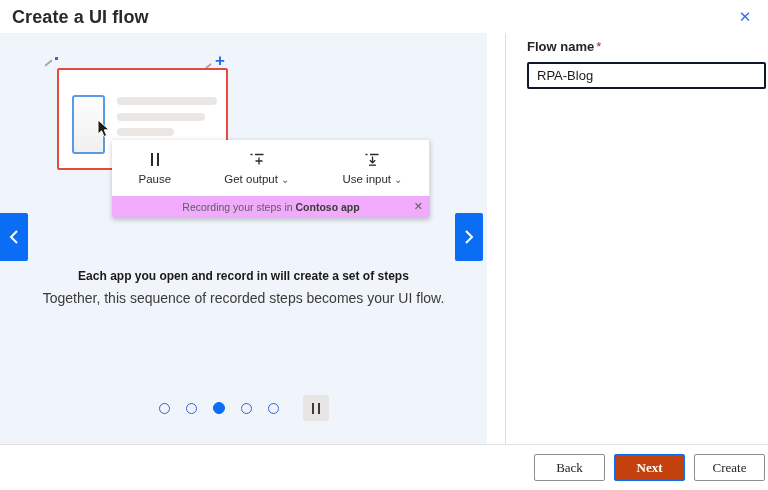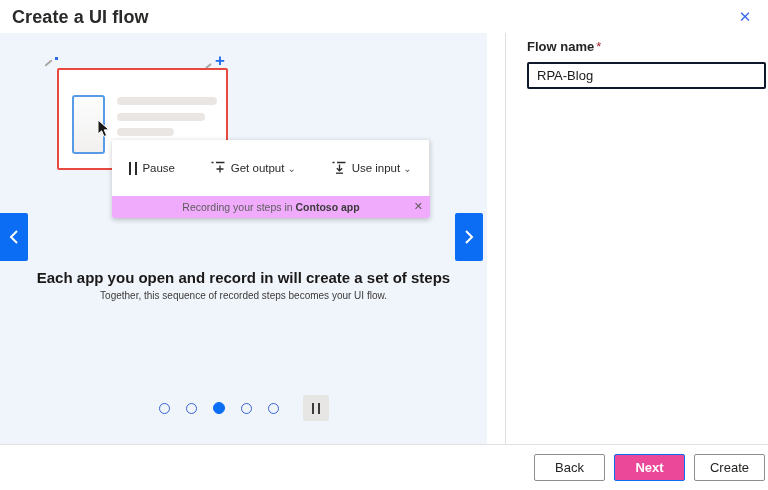--- a/index.html
+++ b/index.html
@@ -31,21 +31,21 @@
   .tick-tl { left:44px; top:29px; transform:rotate(-40deg); }
   .dot-tl { position:absolute; left:55px; top:24px; width:3px; height:3px; background:#2b6cf0; }
   .tick-tr { left:205px; top:32px; transform:rotate(-40deg); width:7px; }
   .sparkle { position:absolute; left:215px; top:20px; color:#1f6bf1; font-size:17px; font-weight:700; line-height:16px; }
   .cursor-icon { position:absolute; left:96px; top:86px; }
 
   
   .toolbar { position:absolute; left:112px; top:107px; width:318px; background:#fff; border-radius:2px;
     box-shadow:0 1.6px 5px rgba(0,0,0,.22); }
   .tb-row { display:flex; align-items:stretch; height:56px; }
-  .tb-item { flex:1 1 auto; display:flex; flex-direction:row; align-items:center; justify-content:center; gap:5px;
+  .tb-item { flex:1 1 auto; display:flex; flex-direction:column; align-items:center; justify-content:center; gap:5px;
     color:#2b2a29; font-size:11.5px; white-space:nowrap; padding:0 6px; }
   .tb-sep { width:1px; background:#e1dfdd; margin:0; }
   .tb-icon { height:16px; display:flex; align-items:center; justify-content:center; }
   .pause-bars { display:flex; gap:4px; }
   .pause-bars i { display:block; width:2px; height:13px; background:#2b2a29; }
   .done-sq { width:13px; height:13px; border:1.6px solid #2b2a29; display:flex; align-items:center; justify-content:center; }
   .done-sq i { display:block; width:7px; height:7px; background:#d13438; }
   .tb-chev { color:#5f5d5b; font-size:10px; margin-left:3px; font-family:"DejaVu Sans",sans-serif; }
   .tb-strip { height:22px; background:#f0abfc; display:flex; align-items:center; position:relative;
     font-size:10.5px; color:#5f5d5b; border-radius:0 0 2px 2px; }
@@ -54,44 +54,44 @@
   .strip-close { position:absolute; right:7px; top:0; height:22px; line-height:22px; color:#5f5d5b; font-size:11px;
     background:none; border:none; cursor:pointer; font-family:"DejaVu Sans",sans-serif; }
 
   
   .nav-btn { position:absolute; top:180px; width:28px; height:48px; background:#0b6cf4; border:none; border-radius:2px;
     display:flex; align-items:center; justify-content:center; cursor:pointer; }
   .nav-prev { left:0; border-top-left-radius:0; border-bottom-left-radius:0; }
   .nav-next { left:455px; }
 
   
-  .headline { position:absolute; top:236px; left:0; width:100%; text-align:center; font-size:15px; font-weight:700; color:#1b1a19; }
-  .subtitle { position:absolute; top:257px; left:0; width:100%; text-align:center; font-size:10px; color:#3b3a39; }
+  .headline { position:absolute; top:236px; left:0; width:100%; text-align:center; font-size:12px; font-weight:700; color:#1b1a19; }
+  .subtitle { position:absolute; top:257px; left:0; width:100%; text-align:center; font-size:14px; color:#3b3a39; }
 
   
   .dots-row { position:absolute; top:362px; left:0; width:100%; display:flex; align-items:center; justify-content:center; gap:16px; }
   .dot { width:11px; height:11px; border-radius:50%; border:1.5px solid #3863d8; background:transparent; cursor:pointer; }
   .dot.active { background:#0b6cf4; border-color:#0b6cf4; width:12px; height:12px; }
   .carousel-pause { width:26px; height:26px; background:#e7e6e5; border:none; border-radius:2px; margin-left:8px;
     display:flex; align-items:center; justify-content:center; gap:4px; cursor:pointer; }
   .carousel-pause i { display:block; width:2px; height:11px; background:#3b3a39; }
 
   
   .field-label { position:absolute; left:0; top:6px; font-size:13px; font-weight:700; color:#242423; }
   .req-mark { color:#a4262c; font-weight:400; margin-left:2px; }
   .flow-input { position:absolute; left:0; top:29px; width:239px; height:27px; border:2px solid #0f172a; border-radius:2px;
     padding:0 8px; font-size:13px; color:#1b1a19; font-family:"Liberation Sans","DejaVu Sans",sans-serif; outline:none; }
 
   
   .footer { position:absolute; left:0; bottom:0; width:768px; height:46px; background:#fff; border-top:1px solid #e3e1df;
     display:flex; align-items:center; justify-content:flex-end; gap:9px; padding-right:3px; }
   .btn { width:71px; height:27px; border-radius:2px; font-size:13px; cursor:pointer;
-    font-family:Liberation Sans, sans-serif; }
+    font-family:Liberation Serif, serif; }
   .btn-secondary { background:#fff; border:1px solid #908e8c; color:#242423; }
-  .btn-primary { background:#ec4899; border:1px solid #0b6cf4; color:#fff; font-weight:700; }
+  .btn-primary { background:#c2410c; border:1px solid #0b6cf4; color:#fff; font-weight:700; }
 </style>
 </head>
 <body>
 
 <div class="dialog">
 
   <div class="header">
     <div class="title">Create a UI flow</div>
     <button class="close-btn">✕</button>
   </div>

